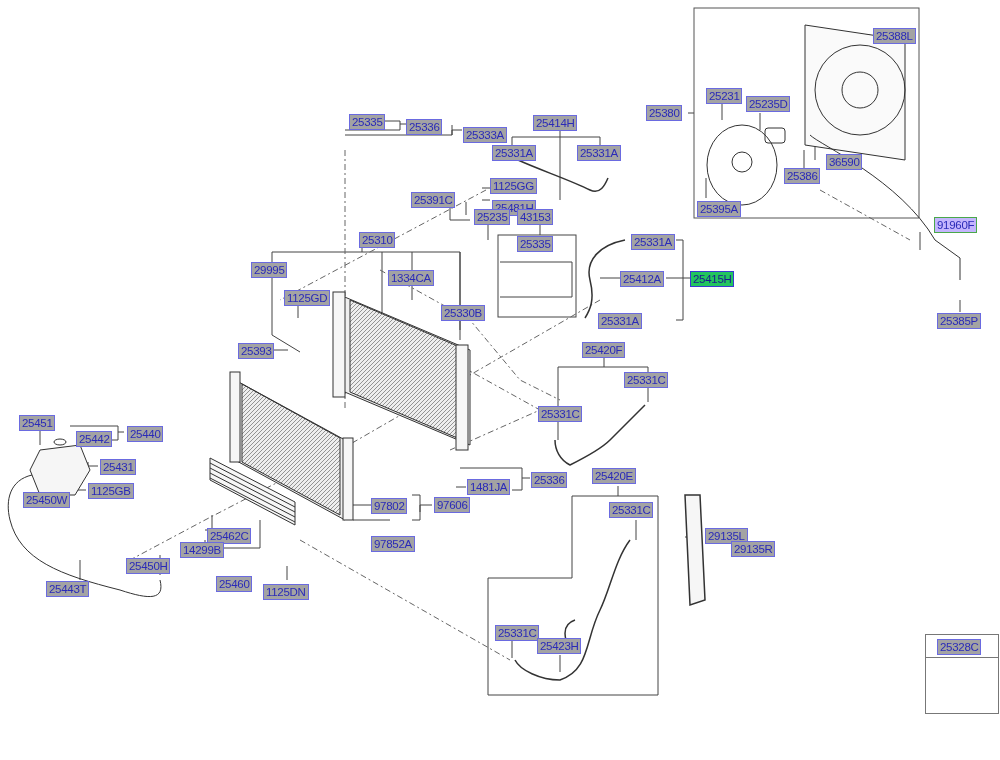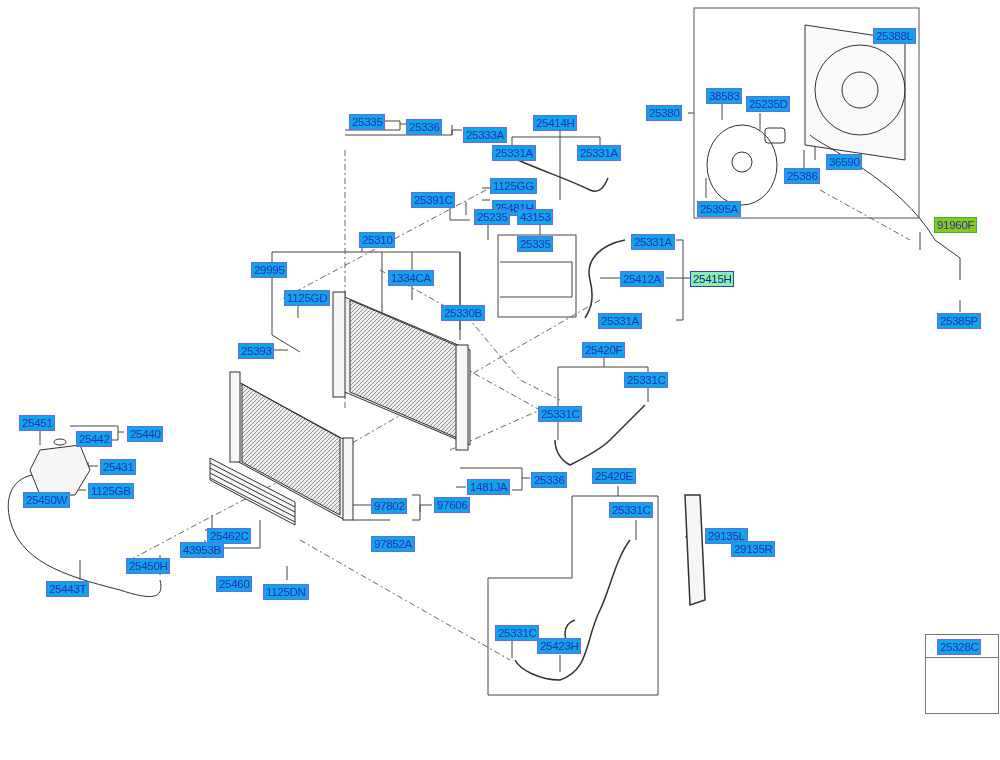--- a/index.html
+++ b/index.html
@@ -1,20 +1,20 @@
 <!DOCTYPE html>
 <html><head>
 <meta charset="utf-8">
 <style>
   html,body{margin:0;padding:0;background:#fff;}
   body{width:1000px;height:760px;position:relative;overflow:hidden;font-family:"Liberation Sans",sans-serif;}
   #art{position:absolute;left:0;top:0;width:1000px;height:760px;}
-  .lbl{position:absolute;height:14px;line-height:14px;font-size:11.5px;color:#2a2ab8;background:#0ea5e9;border:1px solid #6a6ae0;padding:0 2px;white-space:nowrap;letter-spacing:-0.3px;cursor:pointer;box-sizing:content-box;}
-  .lbl.sel{background:#86efac;color:#1a1a90;border-color:#3a3ad0;}
-  .lbl.grn{background:#84cc16;border-color:#4aa84a;color:#2a2ab8;}
+  .lbl{position:absolute;height:14px;line-height:14px;font-size:11.5px;color:#2a2ab8;background:#a3a3a3;border:1px solid #6a6ae0;padding:0 2px;white-space:nowrap;letter-spacing:-0.3px;cursor:pointer;box-sizing:content-box;}
+  .lbl.sel{background:#22c55e;color:#1a1a90;border-color:#3a3ad0;}
+  .lbl.grn{background:#c4b5fd;border-color:#4aa84a;color:#2a2ab8;}
   .icon-box{position:absolute;left:925px;top:634px;width:72px;height:78px;border:1px solid #777;background:#fff;}
   .icon-box .hdr{position:absolute;left:0;top:0;width:72px;height:22px;border-bottom:1px solid #777;}
 </style>
 </head>
 <body>
 
 <svg id="art" viewBox="0 0 1000 760" xmlns="http://www.w3.org/2000/svg" fill="none" stroke="#333" stroke-width="1">
 
   <g stroke="#444">
     <path d="M384 121 H400 V130 H345 M400 124 H408"></path>
@@ -139,38 +139,38 @@
 <div class="lbl" style="left:441px;top:305px">25330B</div>
 <div class="lbl" style="left:238px;top:343px">25393</div>
 <div class="lbl" style="left:631px;top:234px">25331A</div>
 <div class="lbl" style="left:620px;top:271px">25412A</div>
 <div class="lbl sel" style="left:690px;top:271px">25415H</div>
 <div class="lbl" style="left:598px;top:313px">25331A</div>
 <div class="lbl" style="left:582px;top:342px">25420F</div>
 <div class="lbl" style="left:624px;top:372px">25331C</div>
 <div class="lbl" style="left:538px;top:406px">25331C</div>
 <div class="lbl" style="left:646px;top:105px">25380</div>
-<div class="lbl" style="left:706px;top:88px">38583</div>
+<div class="lbl" style="left:706px;top:88px">25231</div>
 <div class="lbl" style="left:746px;top:96px">25235D</div>
 <div class="lbl" style="left:873px;top:28px">25388L</div>
 <div class="lbl" style="left:826px;top:154px">36590</div>
 <div class="lbl" style="left:784px;top:168px">25386</div>
 <div class="lbl" style="left:697px;top:201px">25395A</div>
 <div class="lbl grn" style="left:934px;top:217px">91960F</div>
 <div class="lbl" style="left:937px;top:313px">25385P</div>
 <div class="lbl" style="left:19px;top:415px">25451</div>
 <div class="lbl" style="left:76px;top:431px">25442</div>
 <div class="lbl" style="left:127px;top:426px">25440</div>
 <div class="lbl" style="left:100px;top:459px">25431</div>
 <div class="lbl" style="left:23px;top:492px">25450W</div>
 <div class="lbl" style="left:88px;top:483px">1125GB</div>
 <div class="lbl" style="left:46px;top:581px">25443T</div>
 <div class="lbl" style="left:126px;top:558px">25450H</div>
 <div class="lbl" style="left:207px;top:528px">25462C</div>
-<div class="lbl" style="left:180px;top:542px">43953B</div>
+<div class="lbl" style="left:180px;top:542px">14299B</div>
 <div class="lbl" style="left:216px;top:576px">25460</div>
 <div class="lbl" style="left:263px;top:584px">1125DN</div>
 <div class="lbl" style="left:371px;top:498px">97802</div>
 <div class="lbl" style="left:371px;top:536px">97852A</div>
 <div class="lbl" style="left:434px;top:497px">97606</div>
 <div class="lbl" style="left:467px;top:479px">1481JA</div>
 <div class="lbl" style="left:531px;top:472px">25336</div>
 <div class="lbl" style="left:592px;top:468px">25420E</div>
 <div class="lbl" style="left:609px;top:502px">25331C</div>
 <div class="lbl" style="left:495px;top:625px">25331C</div>

